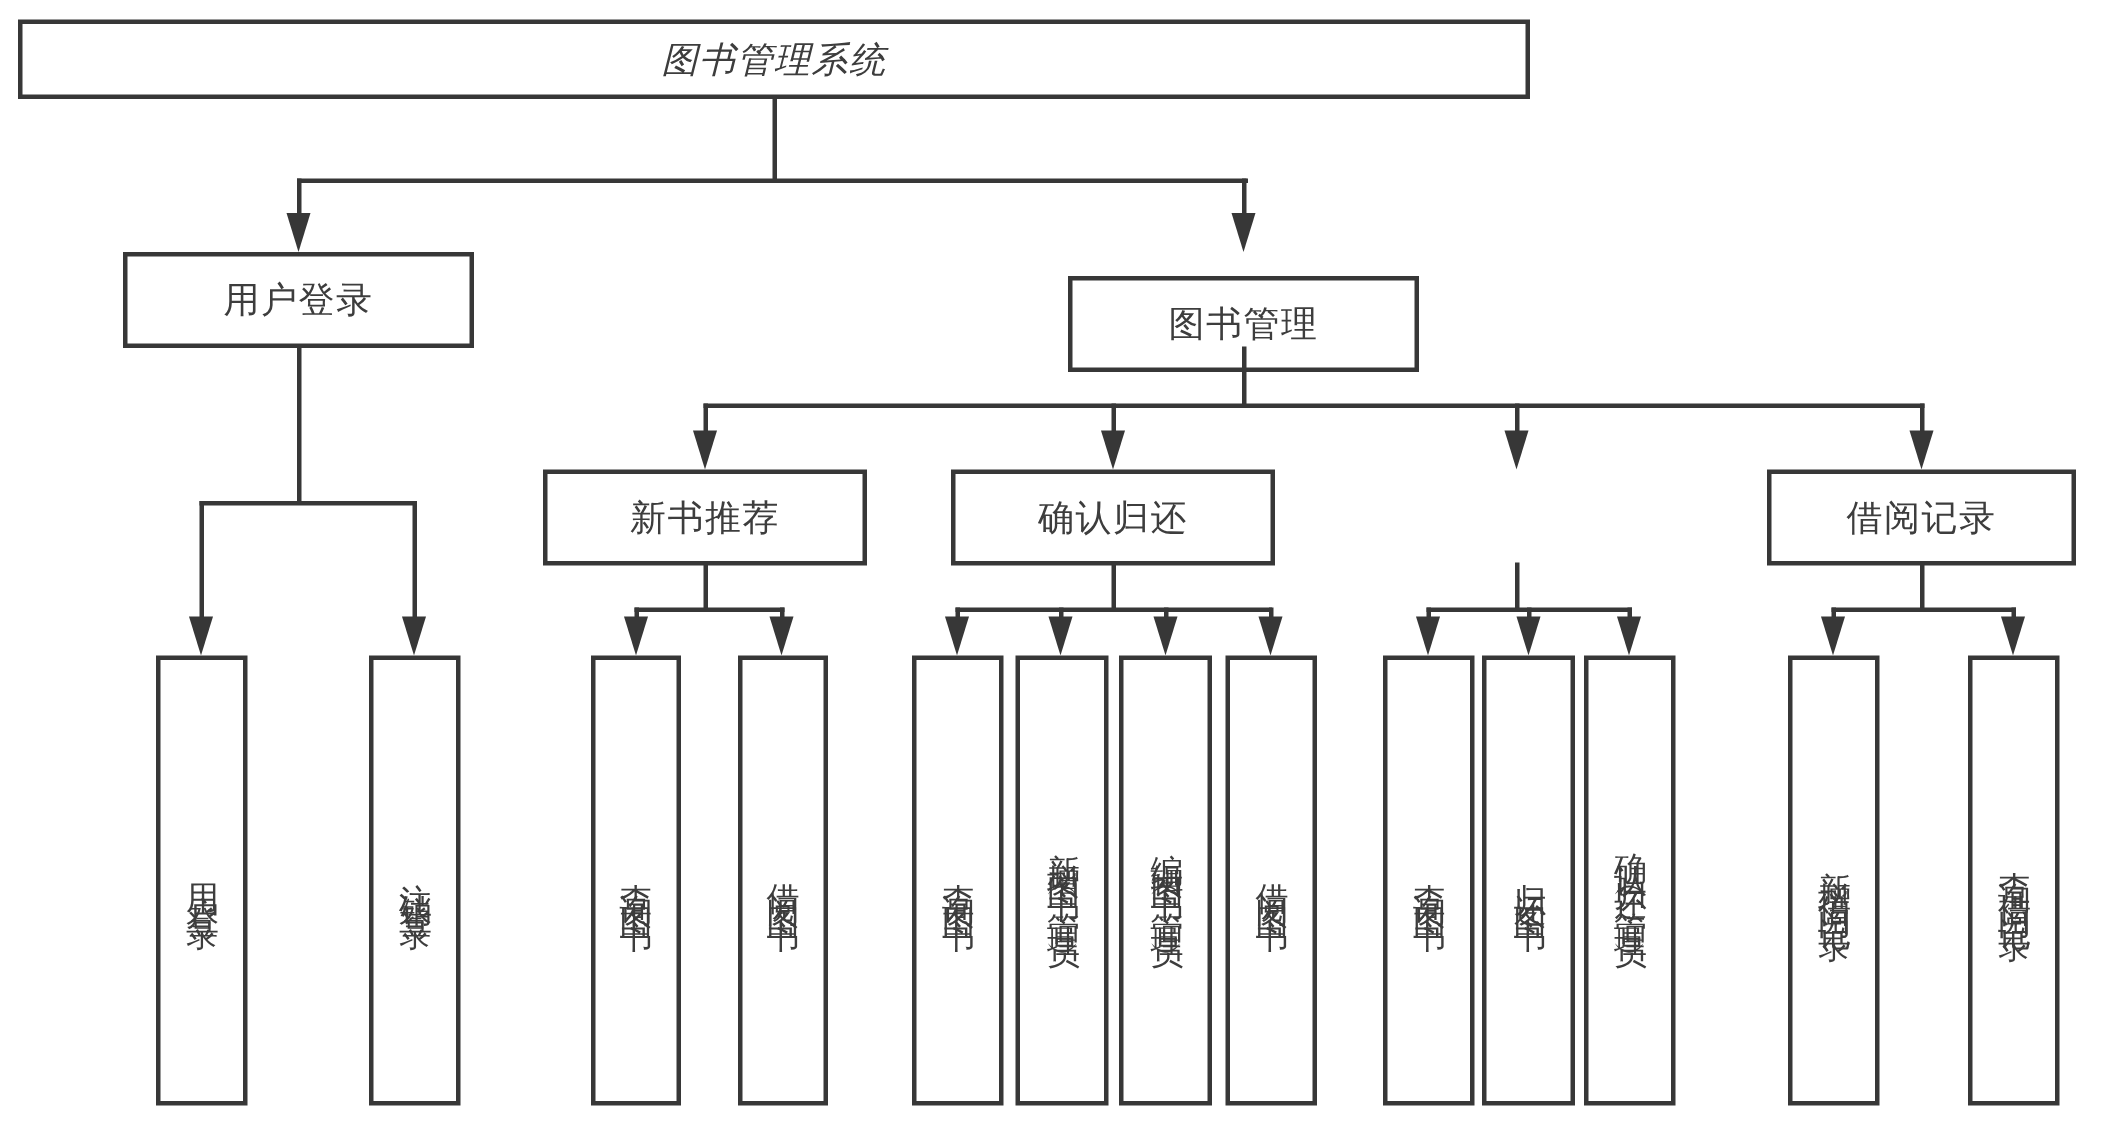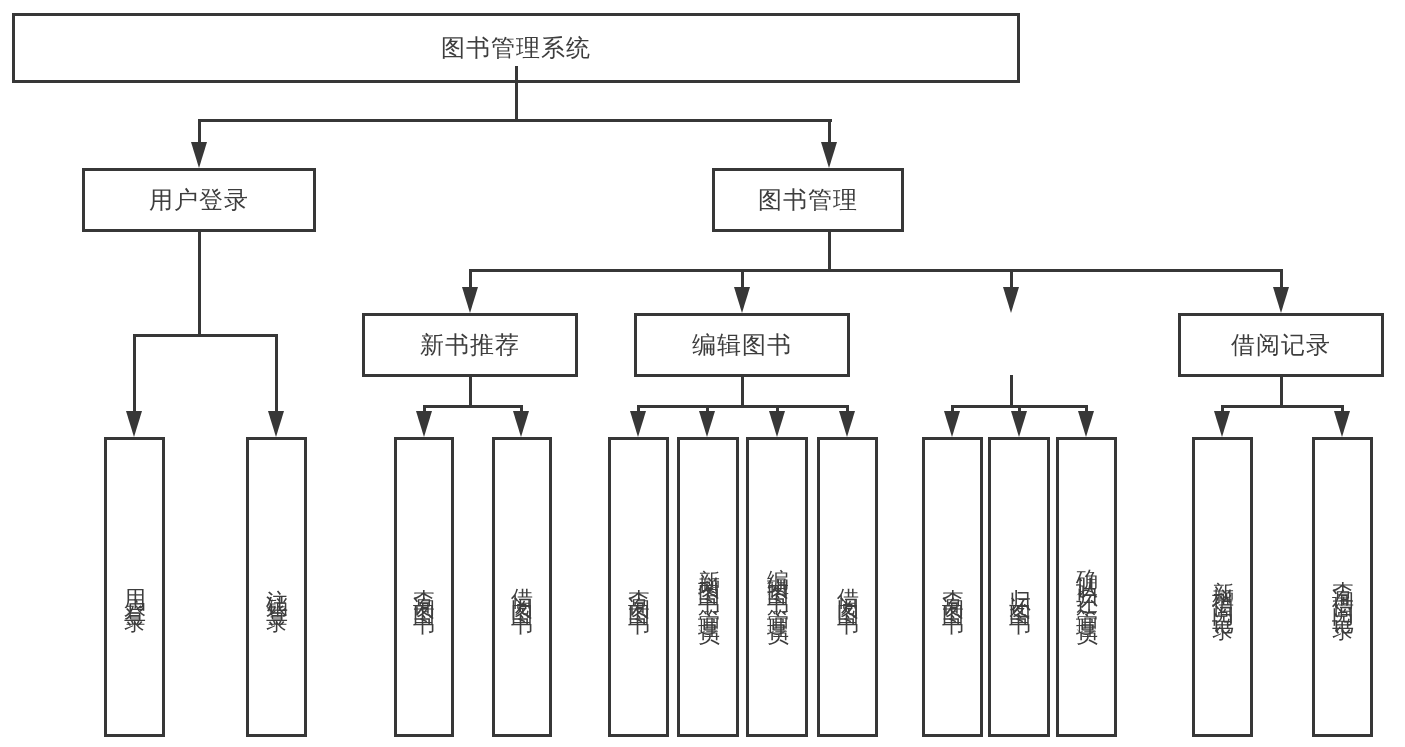--- a/index.html
+++ b/index.html
@@ -62,33 +62,33 @@
     opacity:0.8;
     z-index:5;
     white-space:nowrap;
   }
 </style>
 </head>
 <body>
 
 <div id="canvas">
 
-  <div class="b" style="left:12px;top:13px;width:1008px;height:70px;">图书管理系统</div>
+  <div class="b" style="left:12px;top:13px;width:1008px;height:53px;font-style:italic;">图书管理系统</div>
 
   <div>
     <div class="v" style="left:515px;top:66px;height:55px;"></div>
     <div class="h" style="left:198px;top:119px;width:634px;"></div>
     <div class="v" style="left:198px;top:119px;height:27px;"></div>
     <div class="t" style="left:191px;top:142px;"></div>
     <div class="v" style="left:828px;top:119px;height:27px;"></div>
     <div class="t" style="left:821px;top:142px;"></div>
   </div>
 
   <div class="b" style="left:82px;top:168px;width:234px;height:64px;">用户登录</div>
-  <div class="b" style="left:712px;top:168px;width:192px;height:64px;">图书管理</div>
+  <div class="b" style="left:712px;top:184px;width:234px;height:64px;">图书管理</div>
 
   <div>
     <div class="v" style="left:198px;top:231px;height:105px;"></div>
     <div class="h" style="left:133px;top:334px;width:145px;"></div>
     <div class="v" style="left:133px;top:334px;height:79px;"></div>
     <div class="t" style="left:126px;top:411px;"></div>
     <div class="v" style="left:275px;top:334px;height:79px;"></div>
     <div class="t" style="left:268px;top:411px;"></div>
   </div>
 
@@ -99,21 +99,21 @@
     <div class="t" style="left:462px;top:287px;"></div>
     <div class="v" style="left:741px;top:269px;height:20px;"></div>
     <div class="t" style="left:734px;top:287px;"></div>
     <div class="v" style="left:1010px;top:269px;height:20px;"></div>
     <div class="t" style="left:1003px;top:287px;"></div>
     <div class="v" style="left:1280px;top:269px;height:20px;"></div>
     <div class="t" style="left:1273px;top:287px;"></div>
   </div>
 
   <div class="b" style="left:362px;top:313px;width:216px;height:64px;">新书推荐</div>
-  <div class="b" style="left:634px;top:313px;width:216px;height:64px;">编辑图书</div>
+  <div class="b" style="left:634px;top:313px;width:216px;height:64px;">确认归还</div>
   <div class="b" style="left:1178px;top:313px;width:206px;height:64px;">借阅记录</div>
 
   <div>
     <div class="v" style="left:469px;top:375px;height:32px;"></div>
     <div class="h" style="left:423px;top:405px;width:100px;"></div>
     <div class="v" style="left:423px;top:405px;height:8px;"></div>
     <div class="t" style="left:416px;top:411px;"></div>
     <div class="v" style="left:520px;top:405px;height:8px;"></div>
     <div class="t" style="left:513px;top:411px;"></div>
   </div>

